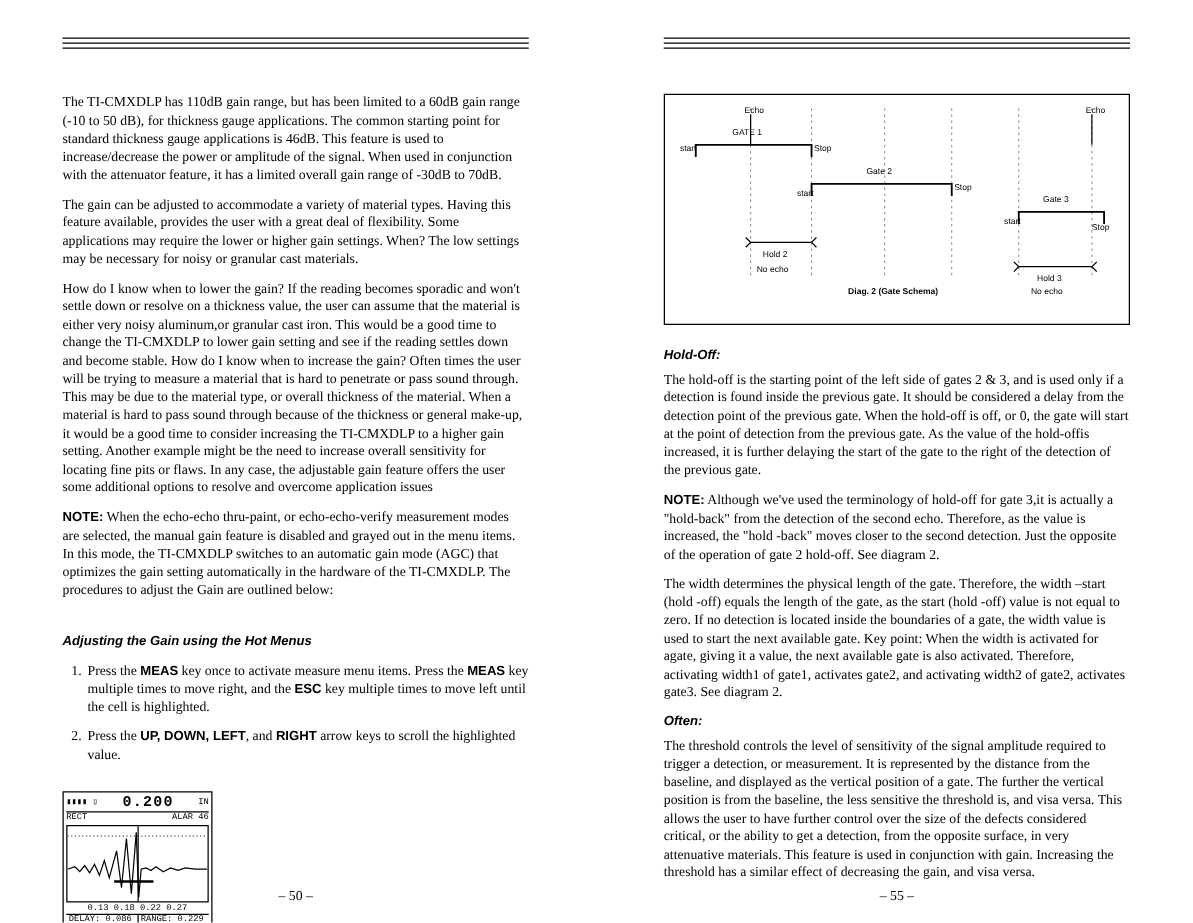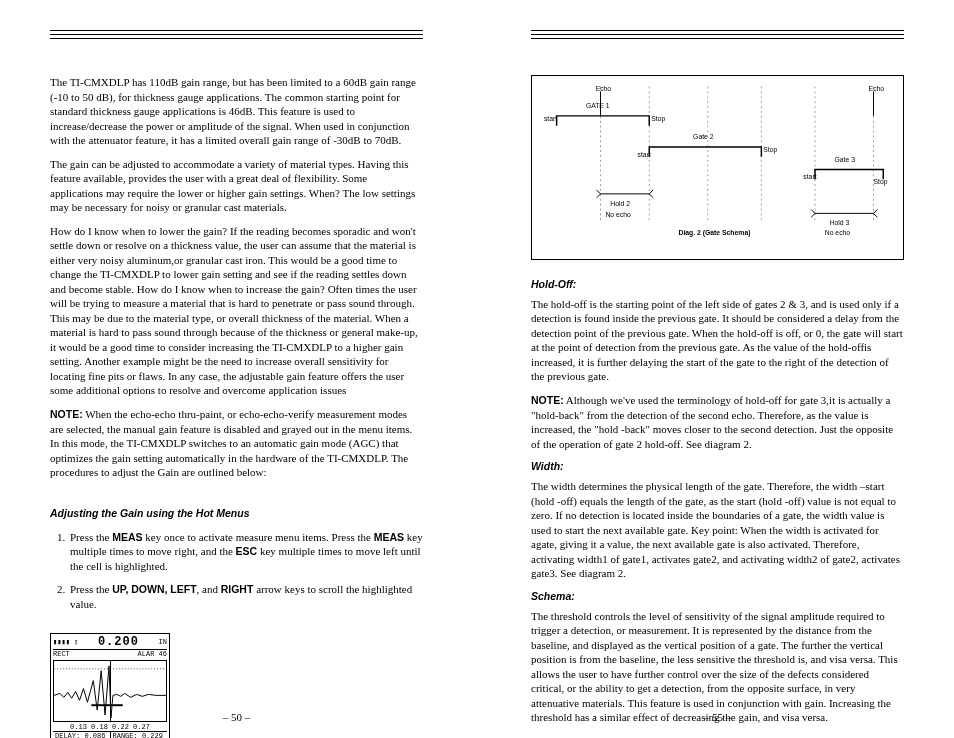--- a/index.html
+++ b/index.html
@@ -211,22 +211,21 @@
       </svg>
     </div>
 
     <div class="section-head">Hold-Off:</div>
     <p>The hold-off is the starting point of the left side of gates 2 &amp; 3, and is used only if a detection is found inside the previous gate. It should be considered a delay from the detection point of the previous gate. When the hold-off is off, or 0, the gate will start at the point of detection from the previous gate. As the value of the hold-offis increased, it is further delaying the start of the gate to the right of the detection of the previous gate.</p>
 
     <p>
       <span class="sb">NOTE:</span><span> Although we've used the terminology of hold-off for gate 3,it is actually a "hold-back" from the detection of the second echo. Therefore, as the value is increased, the "hold -back" moves closer to the second detection. Just the opposite of the operation of gate 2 hold-off. See diagram 2.</span>
     </p>
 
-    <div class="section-head">Width:</div>
     <p>The width determines the physical length of the gate. Therefore, the width –start (hold -off) equals the length of the gate, as the start (hold -off) value is not equal to zero. If no detection is located inside the boundaries of a gate, the width value is used to start the next available gate. Key point: When the width is activated for agate, giving it a value, the next available gate is also activated. Therefore, activating width1 of gate1, activates gate2, and activating width2 of gate2, activates gate3. See diagram 2.</p>
 
-    <div class="section-head">Schema:</div>
+    <div class="section-head">Often:</div>
     <p>The threshold controls the level of sensitivity of the signal amplitude required to trigger a detection, or measurement. It is represented by the distance from the baseline, and displayed as the vertical position of a gate. The further the vertical position is from the baseline, the less sensitive the threshold is, and visa versa. This allows the user to have further control over the size of the defects considered critical, or the ability to get a detection, from the opposite surface, in very attenuative materials. This feature is used in conjunction with gain. Increasing the threshold has a similar effect of decreasing the gain, and visa versa.</p>
 
     <div class="pagenum">– 55 –</div>
   </div>
 
 </div>
 
 </body></html>

